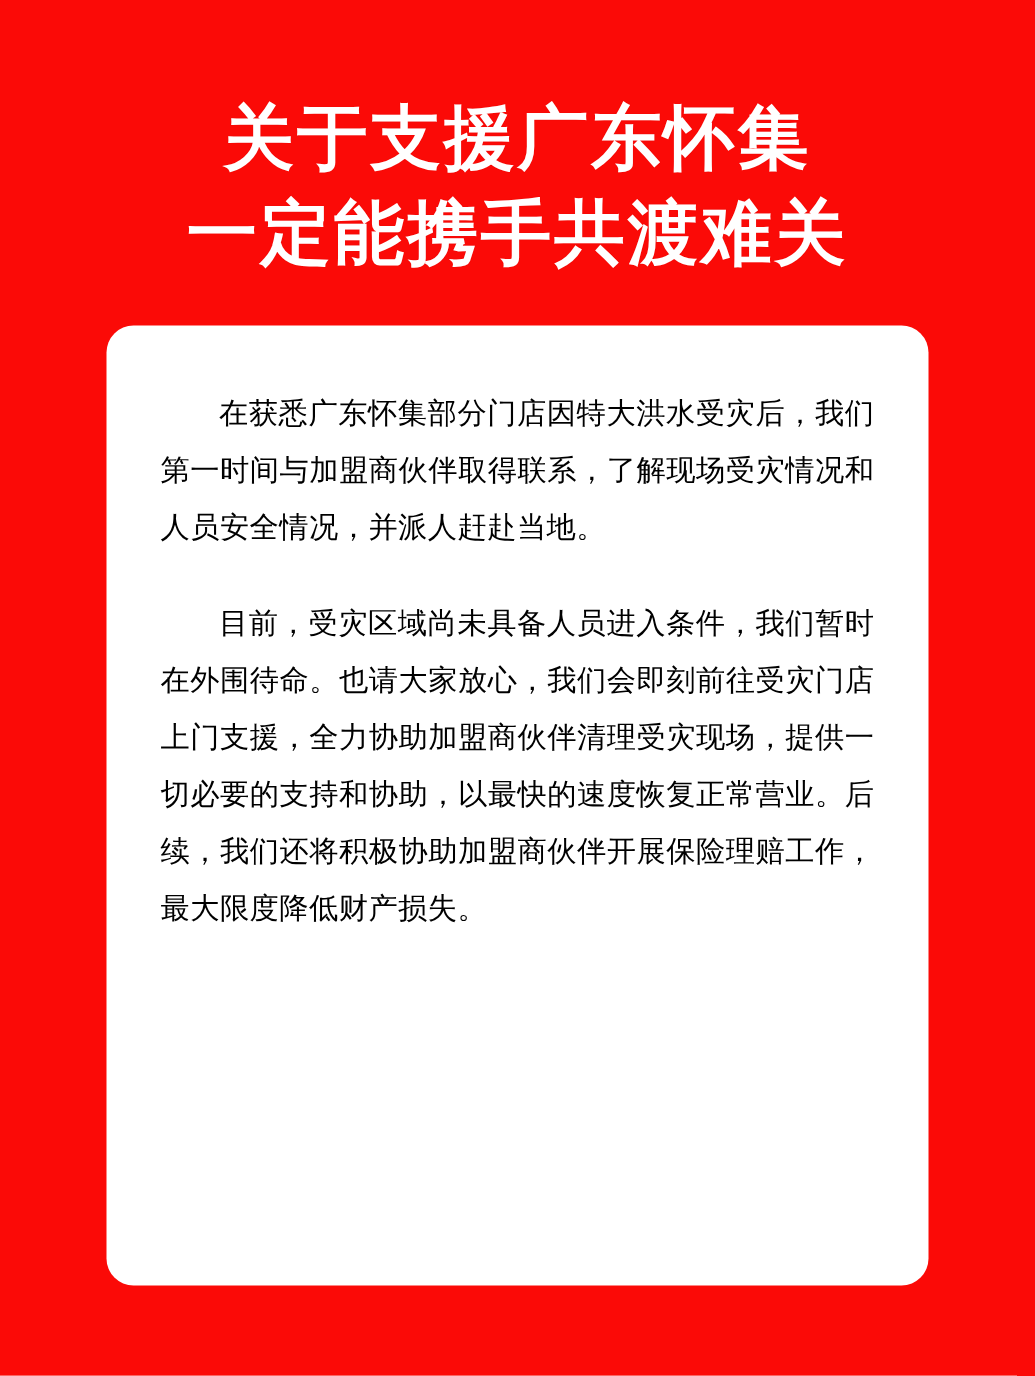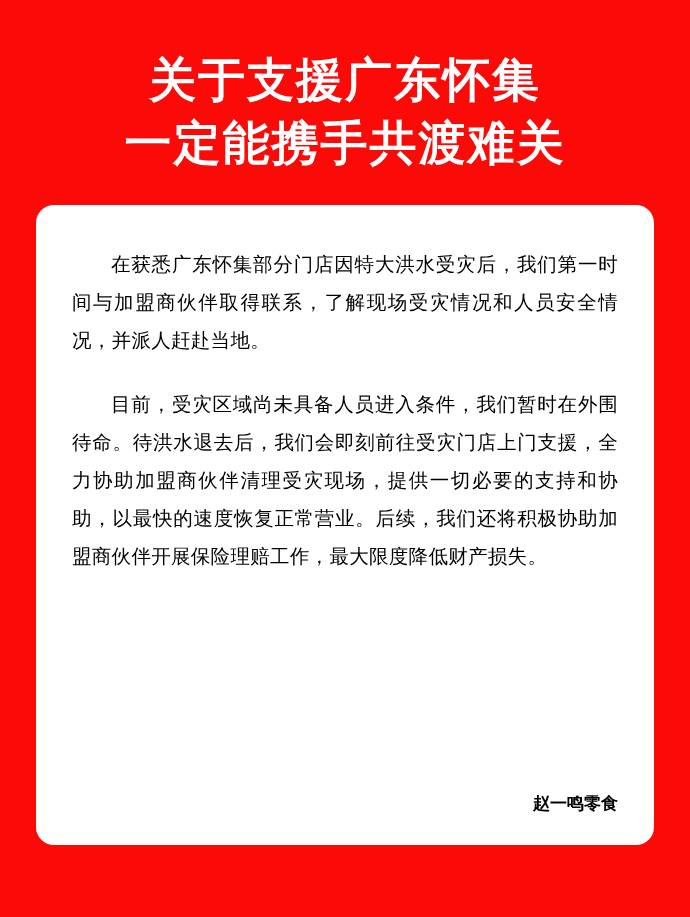--- a/index.html
+++ b/index.html
@@ -17,37 +17,37 @@
     width: 690px;
     height: 917px;
     background: #fb0a07;
     box-sizing: border-box;
     display: flex;
     flex-direction: column;
     align-items: center;
     padding: 0;
   }
   .title-block {
-    margin-top: 48px;
+    margin-top: 60px;
     width: 100%;
     text-align: center;
     color: #ffffff;
     font-weight: bold;
     letter-spacing: 2px;
     line-height: 1.35;
     text-shadow: 0 0 1px rgba(0,0,0,0.08);
   }
   .title-line {
     font-size: 47px;
     font-weight: bold;
     display: block;
   }
   .card {
     margin-top: 30px;
-    width: 618px;
+    width: 548px;
     background: #ffffff;
     border-radius: 18px;
     box-sizing: border-box;
     padding: 40px 36px 26px 36px;
     color: #111111;
     min-height: 640px;
     display: flex;
     flex-direction: column;
   }
   .para {
@@ -81,20 +81,19 @@
 
 <div class="poster">
 
   <div class="title-block">
     <span class="title-line">关于支援广东怀集</span>
     <span class="title-line">一定能携手共渡难关</span>
   </div>
 
   <div class="card">
     <p class="para">在获悉广东怀集部分门店因特大洪水受灾后，我们第一时间与加盟商伙伴取得联系，了解现场受灾情况和人员安全情况，并派人赶赴当地。</p>
-    <p class="para">目前，受灾区域尚未具备人员进入条件，我们暂时在外围待命。待洪水退去后，我们会即刻前往受灾门店上门支援，全力协助加盟商伙伴清理受灾现场，提供一切必要的支持和协助，以最快的速度恢复正常营业。后续，我们还将积极协助加盟商伙伴开展保险理赔工作，最大限度降低财产损失。</p>
+    <p class="para">目前，受灾区域尚未具备人员进入条件，我们暂时在外围待命。也请大家放心，我们会即刻前往受灾门店上门支援，全力协助加盟商伙伴清理受灾现场，提供一切必要的支持和协助，以最快的速度恢复正常营业。后续，我们还将积极协助加盟商伙伴开展保险理赔工作，最大限度降低财产损失。</p>
 
     <div class="sign">
-      <div>赵一鸣零食</div>
     </div>
   </div>
 
 </div>
 
 </body></html>

